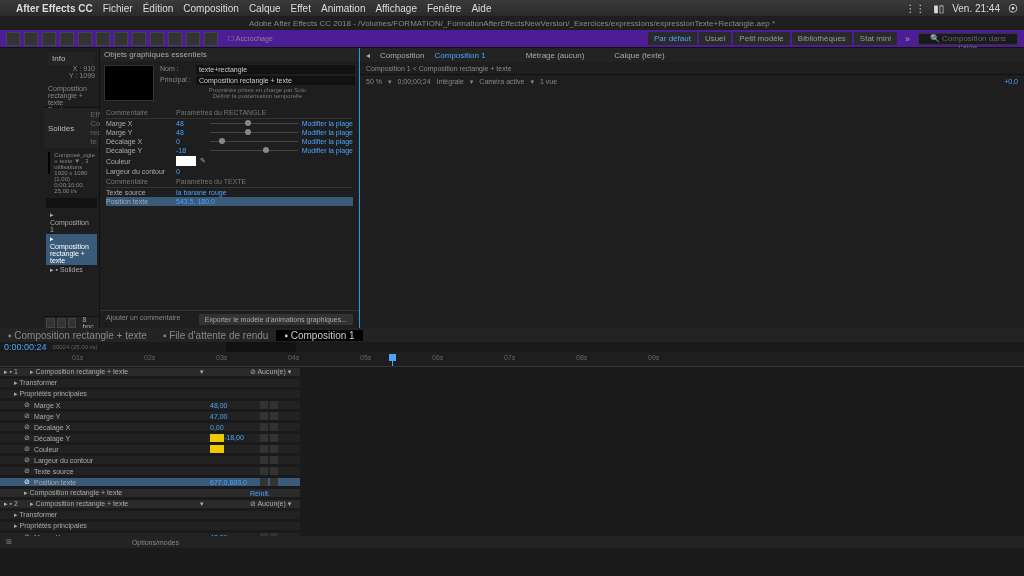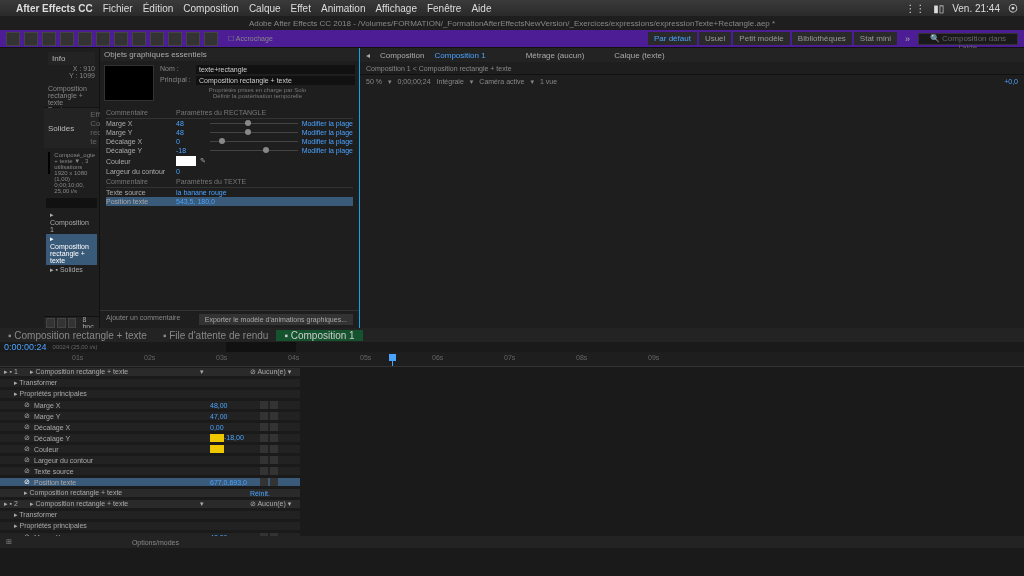--- a/index.html
+++ b/index.html
@@ -49,21 +49,21 @@
   .comp-tabs .tab.active { color:#4aa3ff; }
   .comp-crumb { height:12px; padding:0 6px; font-size:7px; color:#888; display:flex; align-items:center; }
   .viewer { flex:1; background:#2a2a2a; display:flex; align-items:center; justify-content:center; position:relative; }
   .canvas { width:290px; height:162px; background:#000; position:relative; }
   .handle { position:absolute; width:5px; height:5px; background:#888; }
   .textbox { position:absolute; border:2px solid; padding:2px 10px; font-family:Georgia,serif; font-size:18px; color:#fff; }
   .viewer-bar { height:14px; background:#1e1e1e; border-top:1px solid #111; display:flex; align-items:center; padding:0 6px; gap:6px; font-size:7px; color:#888; }
   .bottom { height:220px; background:#1a1a1a; display:flex; flex-direction:column; }
   .bottom-tabs { height:14px; background:#232323; display:flex; align-items:center; font-size:10px; }
   .bottom-tabs .tab { padding:0 8px; color:#888; }
-  .bottom-tabs .tab.active { background:#14532d; color:#ccc; }
+  .bottom-tabs .tab.active { background:#000000; color:#ccc; }
   .tl-header { height:14px; display:flex; border-bottom:1px solid #333;flex-direction:column; }
   .tl-left { width:300px; display:flex; align-items:center; padding:0 4px; gap:6px; }
   .timecode { color:#4aa3ff; font-size:9px; }
   .tl-right { flex:1; background:#1e1e1e; position:relative; }
   .ruler { height:14px; position:relative; font-size:7px; color:#666; }
   .ruler span { position:absolute; top:2px; }
   .tl-body { flex:1; overflow:auto; font-size:7px; }
   .tl-row { display:flex; height:11px; align-items:center; }
   .tl-row .layer-cell { width:300px; display:flex; align-items:center; padding-left:4px; background:#222; border-bottom:1px solid #1a1a1a; }
   .tl-row .track { flex:1; background:#1e1e1e; border-bottom:1px solid #1a1a1a; position:relative; }

